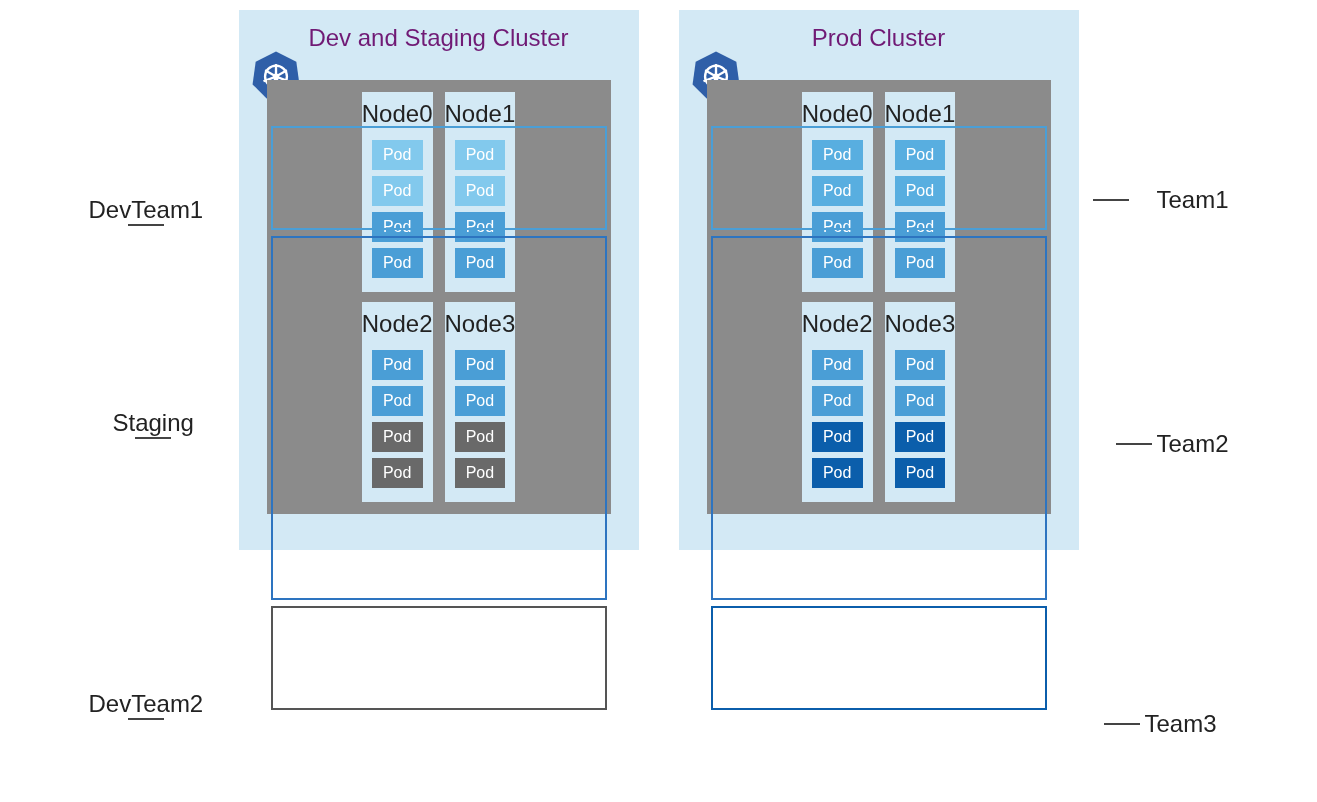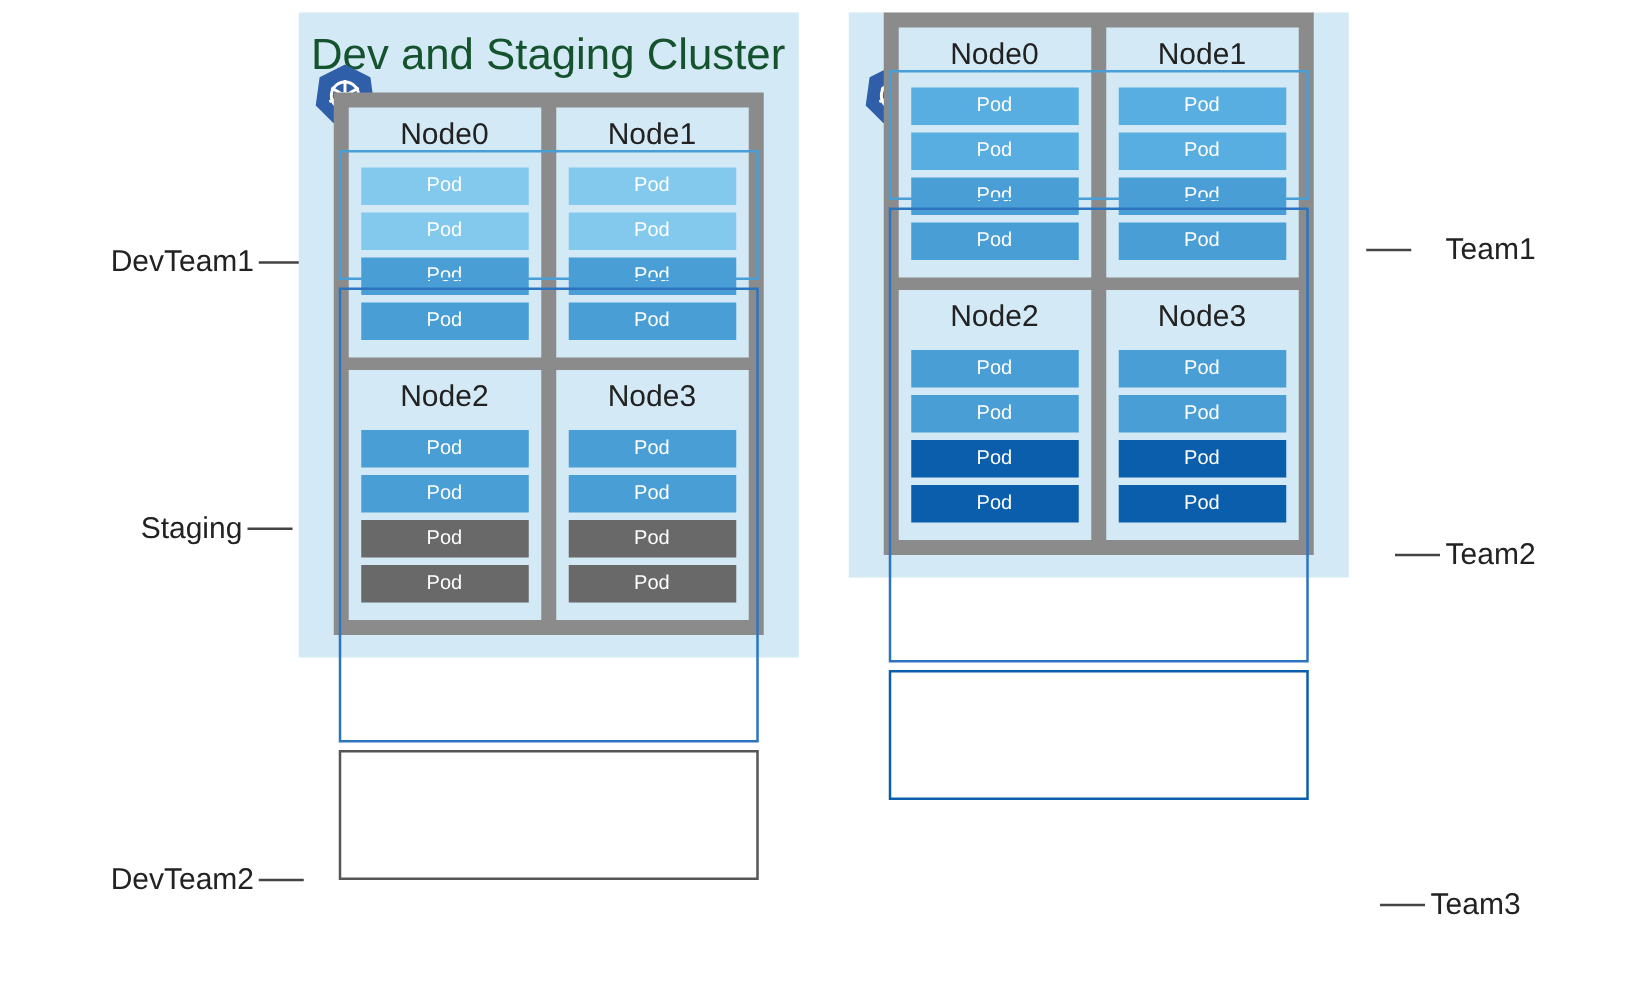--- a/index.html
+++ b/index.html
@@ -24,39 +24,40 @@
     align-items: flex-start;
   }
   .cluster {
     background: #d3e9f5;
     width: 400px;
     padding: 0 0 18px 0;
     position: relative;
   }
   .cluster-title {
     text-align: center;
-    font-size: 35px;
+    font-size: 24px;
     padding: 14px 0 10px 0;
-    color: #14532d;
+    color: #701a75;
   }
   .k8s-icon {
     position: absolute;
     left: 12px;
     top: 40px;
     width: 50px;
     height: 50px;
   }
   .grey-box {
     background: #8b8b8b;
-    margin: 0 28px;
+    margin: 18px 28px;
     padding: 12px;
     display: flex;
     flex-direction: column;
     gap: 10px;
     position: relative;
+    align-items: center;
   }
   .node-row {
     display: flex;
     gap: 12px;
   }
   .node {
     background: #d3e9f5;
     flex: 1;
     padding: 0 0 8px 0;
     text-align: center;
@@ -80,21 +81,21 @@
 
   
   .team-label {
     position: absolute;
     display: flex;
     align-items: center;
     font-size: 24px;
     color: #222;
     white-space: nowrap;
   }
-  .team-label.left  { flex-direction: row; }
+  .team-label.left  { flex-direction: column; }
   .team-label.right { flex-direction: row-reverse; }
   .team-label .line {
     width: 36px;
     height: 0;
     border-top: 2px solid #444;
     margin: 0 4px;
   }
   .team-box {
     position: absolute;
     border: 2px solid;
@@ -194,20 +195,21 @@
     <div class="team-label right" style="right:0; top:420px;justify-content:space-between;">
       <span>Team2</span>
       <span class="line"></span>
     </div>
     <div class="team-label right" style="right:12px; top:680px;margin-top:20px;">
       <span>Team3</span>
       <span class="line"></span>
     </div>
 
     <div class="cluster">
+      <div class="cluster-title">Prod Cluster</div>
       <div class="k8s-icon">
         <svg viewBox="0 0 64 64" width="50" height="50">
           <polygon points="32,2 58,15 62,44 44,62 20,62 2,44 6,15" fill="#2f5fa8"></polygon>
           <circle cx="32" cy="34" r="14" fill="none" stroke="#fff" stroke-width="3"></circle>
           <g stroke="#fff" stroke-width="3">
             <line x1="32" y1="34" x2="32" y2="18"></line>
             <line x1="32" y1="34" x2="46" y2="26"></line>
             <line x1="32" y1="34" x2="48" y2="40"></line>
             <line x1="32" y1="34" x2="38" y2="50"></line>
             <line x1="32" y1="34" x2="26" y2="50"></line>

